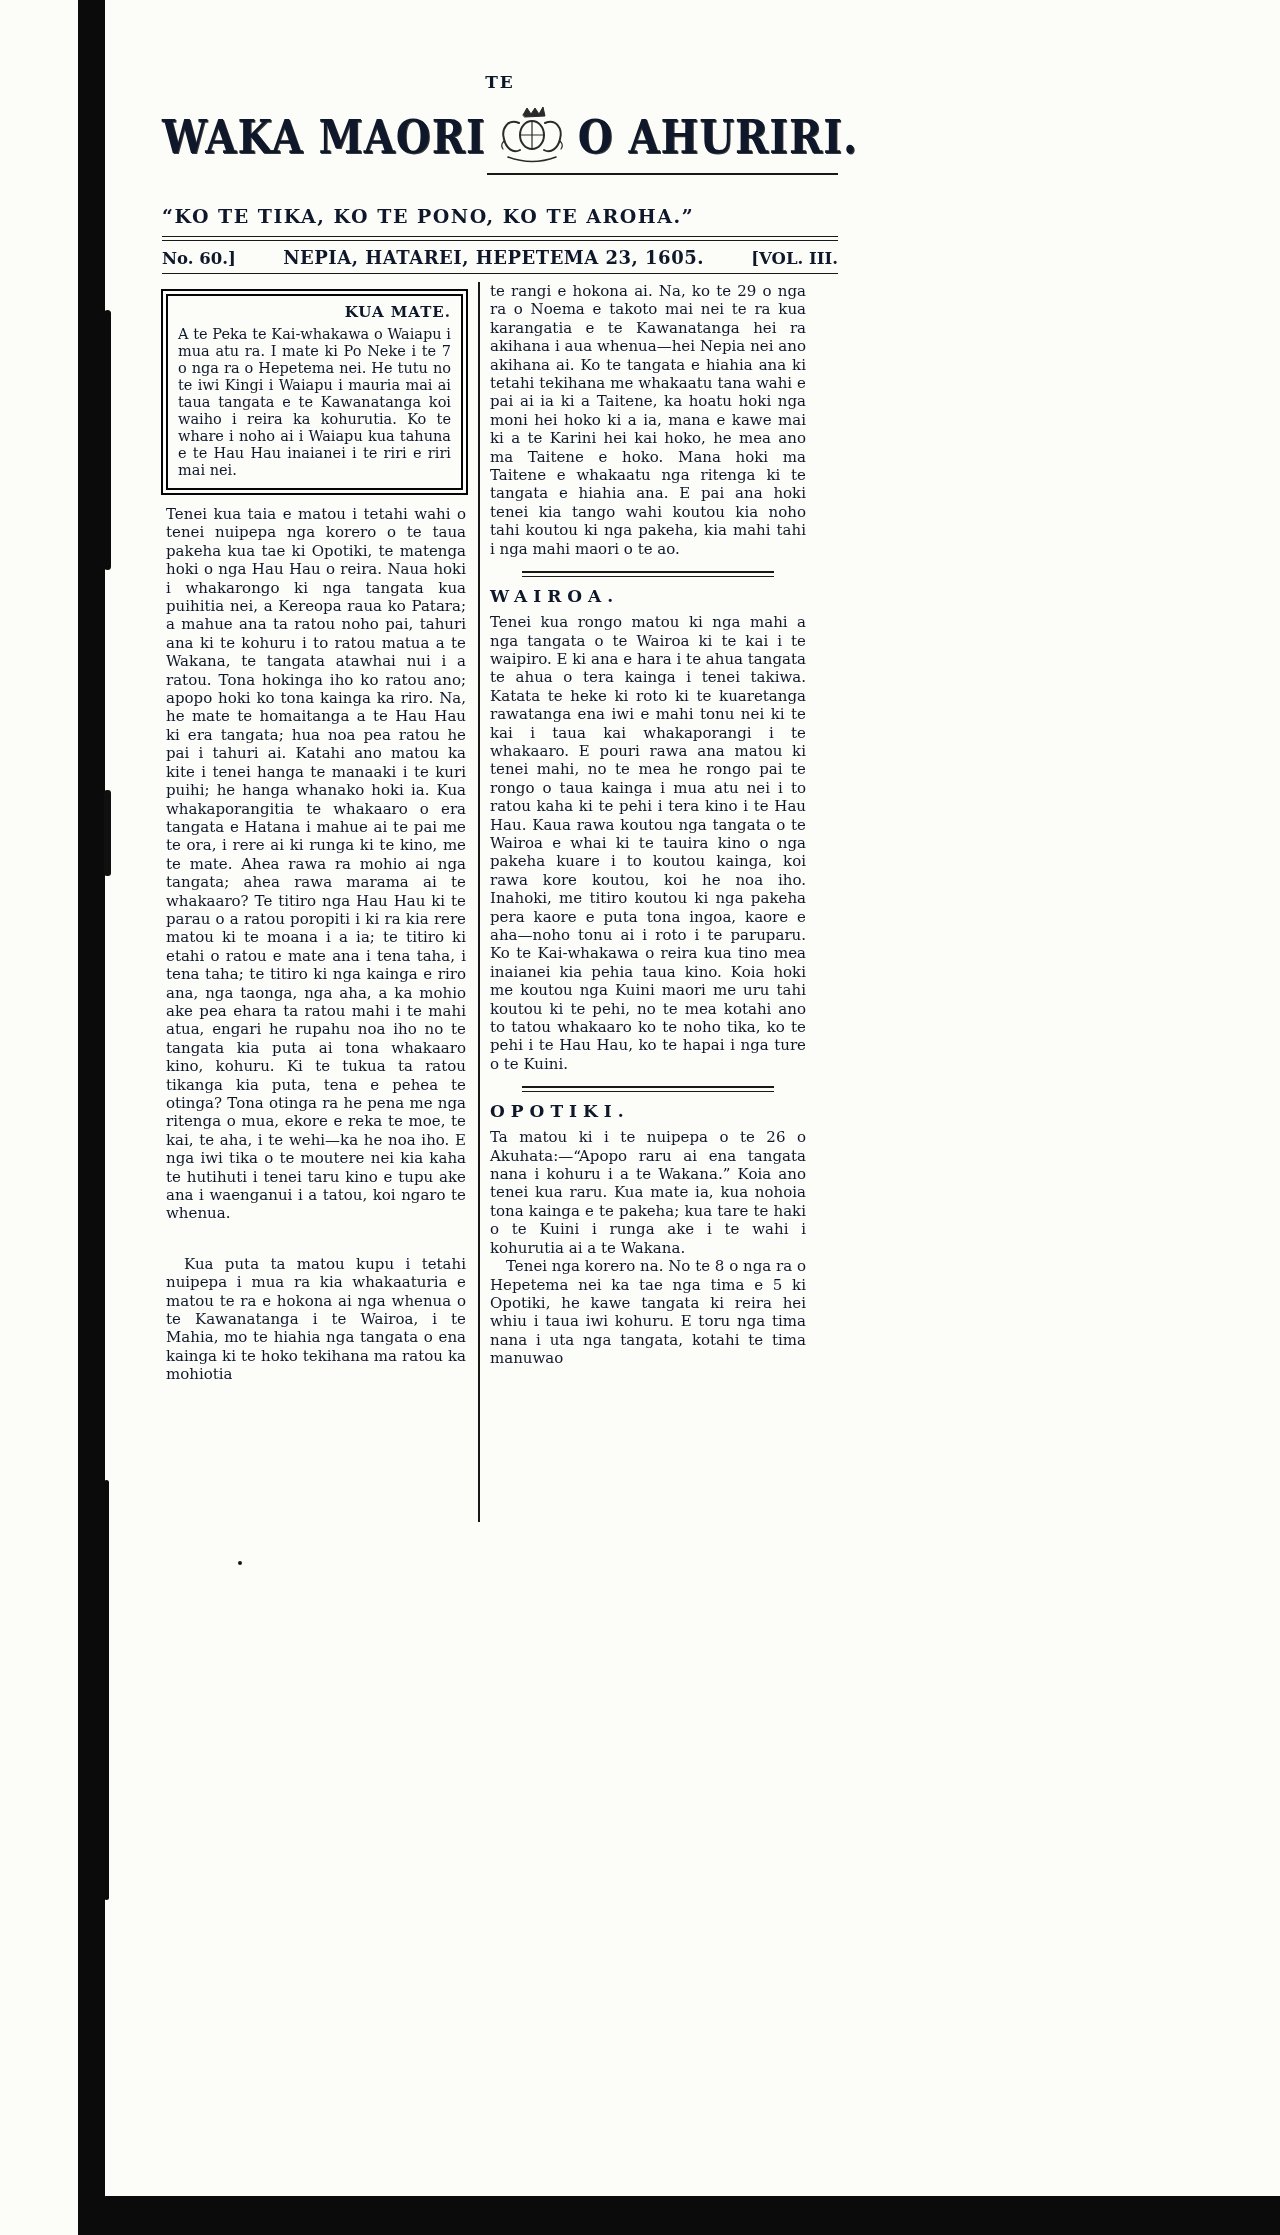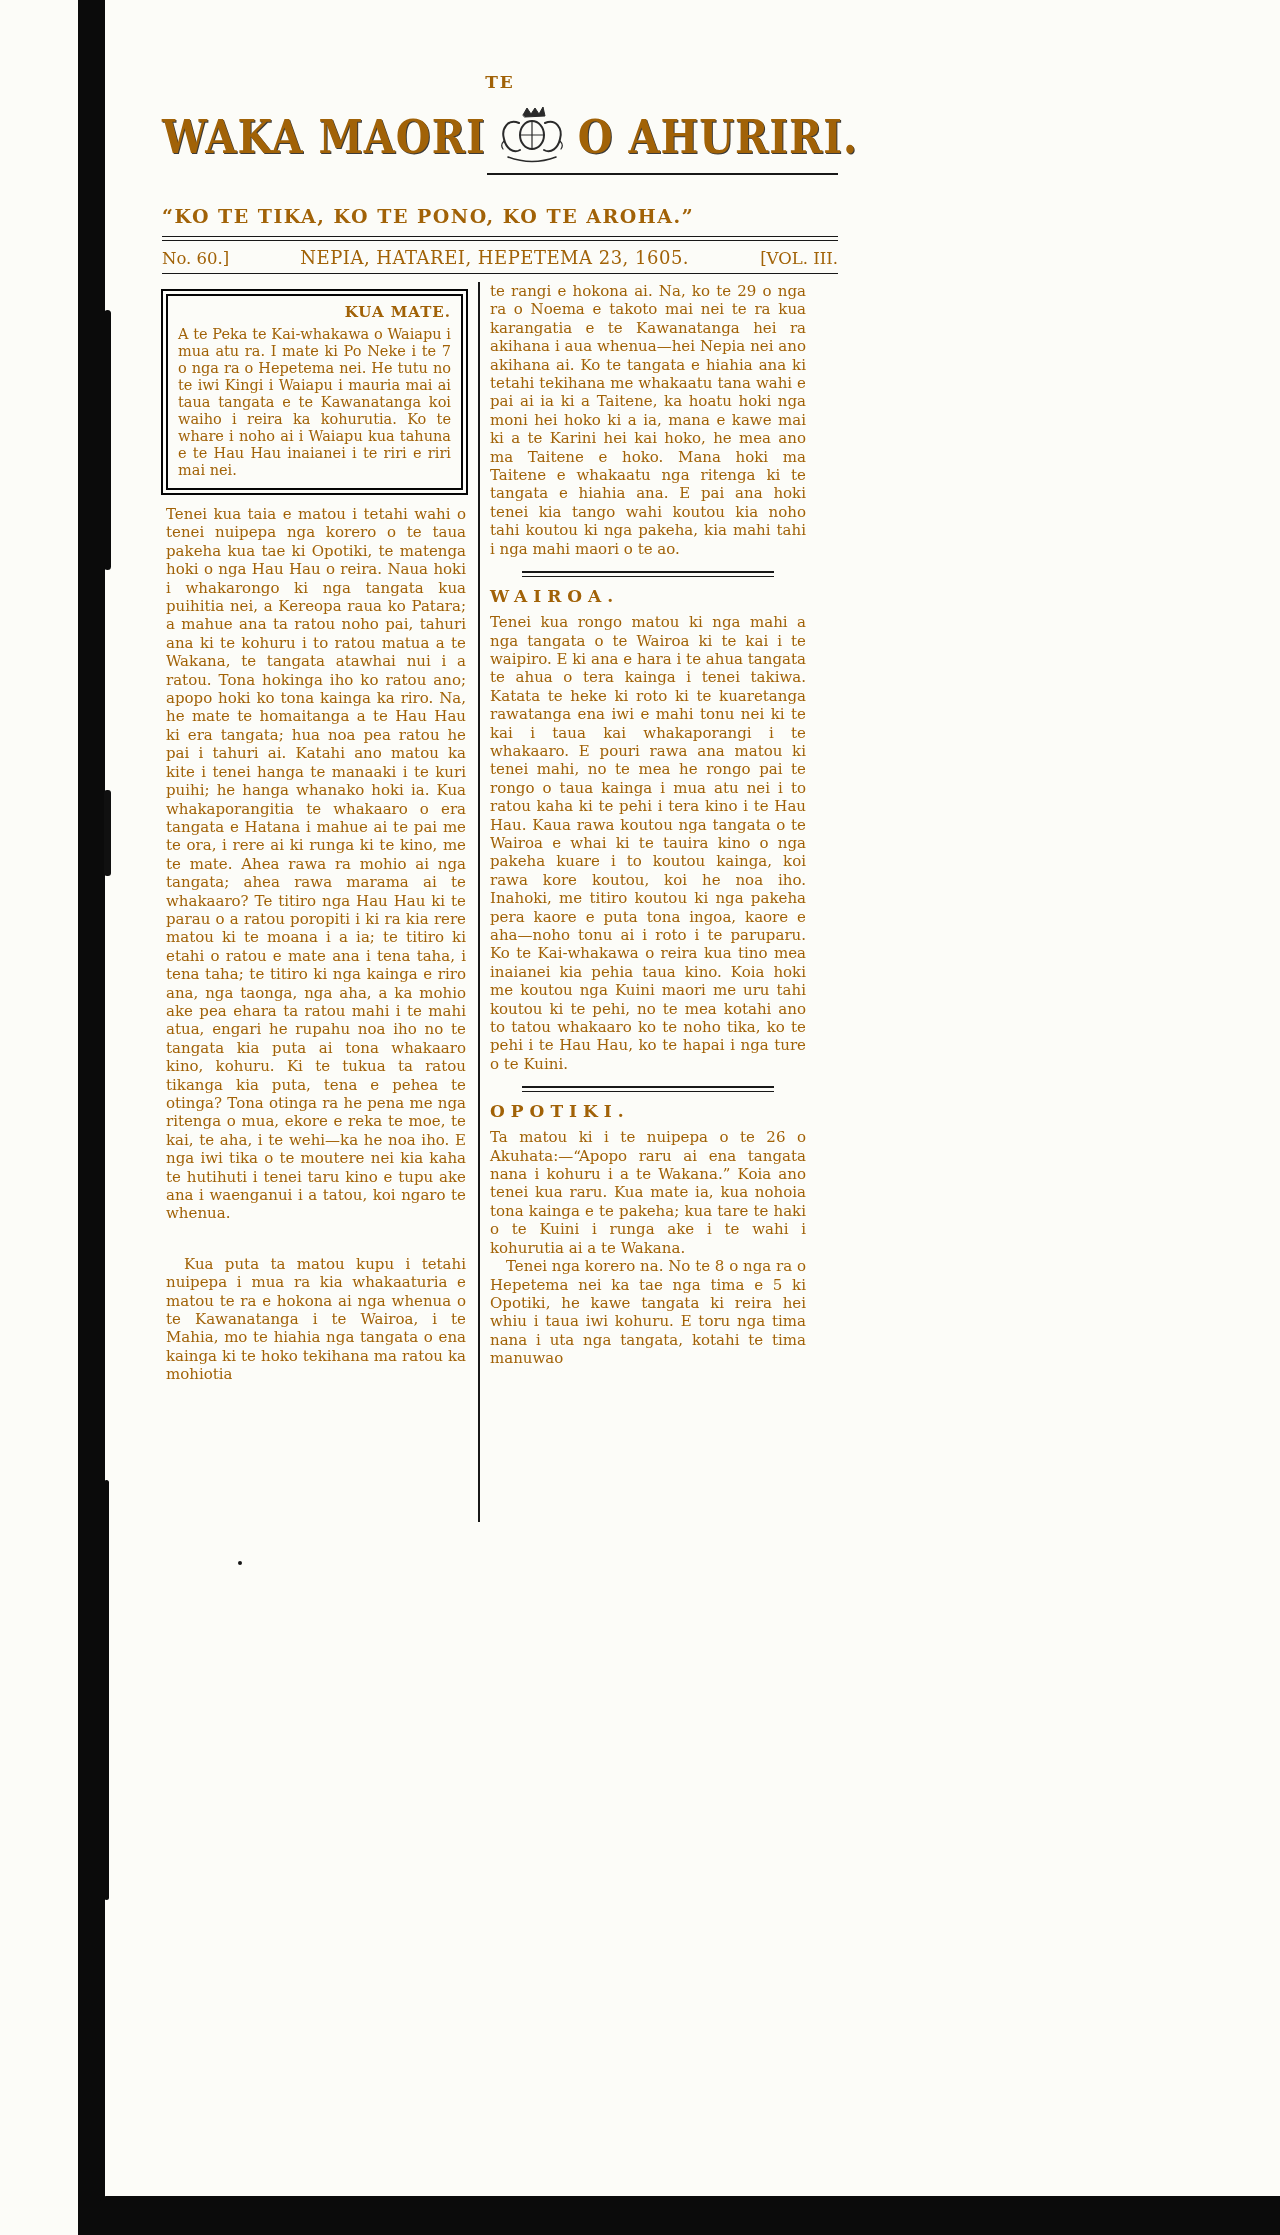--- a/index.html
+++ b/index.html
@@ -4,21 +4,21 @@
 <style>
   html, body { margin: 0; padding: 0; }
   body { font-family: "DejaVu Serif", "Liberation Serif", serif; }
 
   .page {
     position: relative;
     width: 1280px;
     height: 2235px;
     background: #fcfcf8;
     overflow: hidden;
-    color: #a16207;
+    color: #0f172a;
   }
 
   
   .edge-left {
     position: absolute; left: 78px; top: 0;
     width: 27px; height: 2235px;
     background: #0b0b0b;
   }
   .edge-left::before {
     content: ""; position: absolute; left: 26px; top: 310px;
@@ -69,21 +69,21 @@
     letter-spacing: 1.5px; margin-top: 30px; white-space: nowrap;
   }
 
   .double-rule {
     margin-top: 9px; height: 3px;
     border-top: 1.5px solid #181818; border-bottom: 1.5px solid #181818;
   }
 
   .dateline {
     display: flex; justify-content: space-between; align-items: baseline;
-    margin-top: 6px; font-weight: normal;
+    margin-top: 6px; font-weight: bold;
   }
   .dateline .dl-side { font-size: 16.5px; }
   .dateline .dl-center { font-size: 18px; letter-spacing: 0.5px; }
 
   .rule { margin-top: 5px; border-top: 1.5px solid #181818; }
 
   
   .columns { position: relative; display: flex; margin-top: 8px; }
   .col-left { position: relative; width: 300px; margin-left: 4px; }
   .col-right { width: 316px; margin-left: 24px; }

